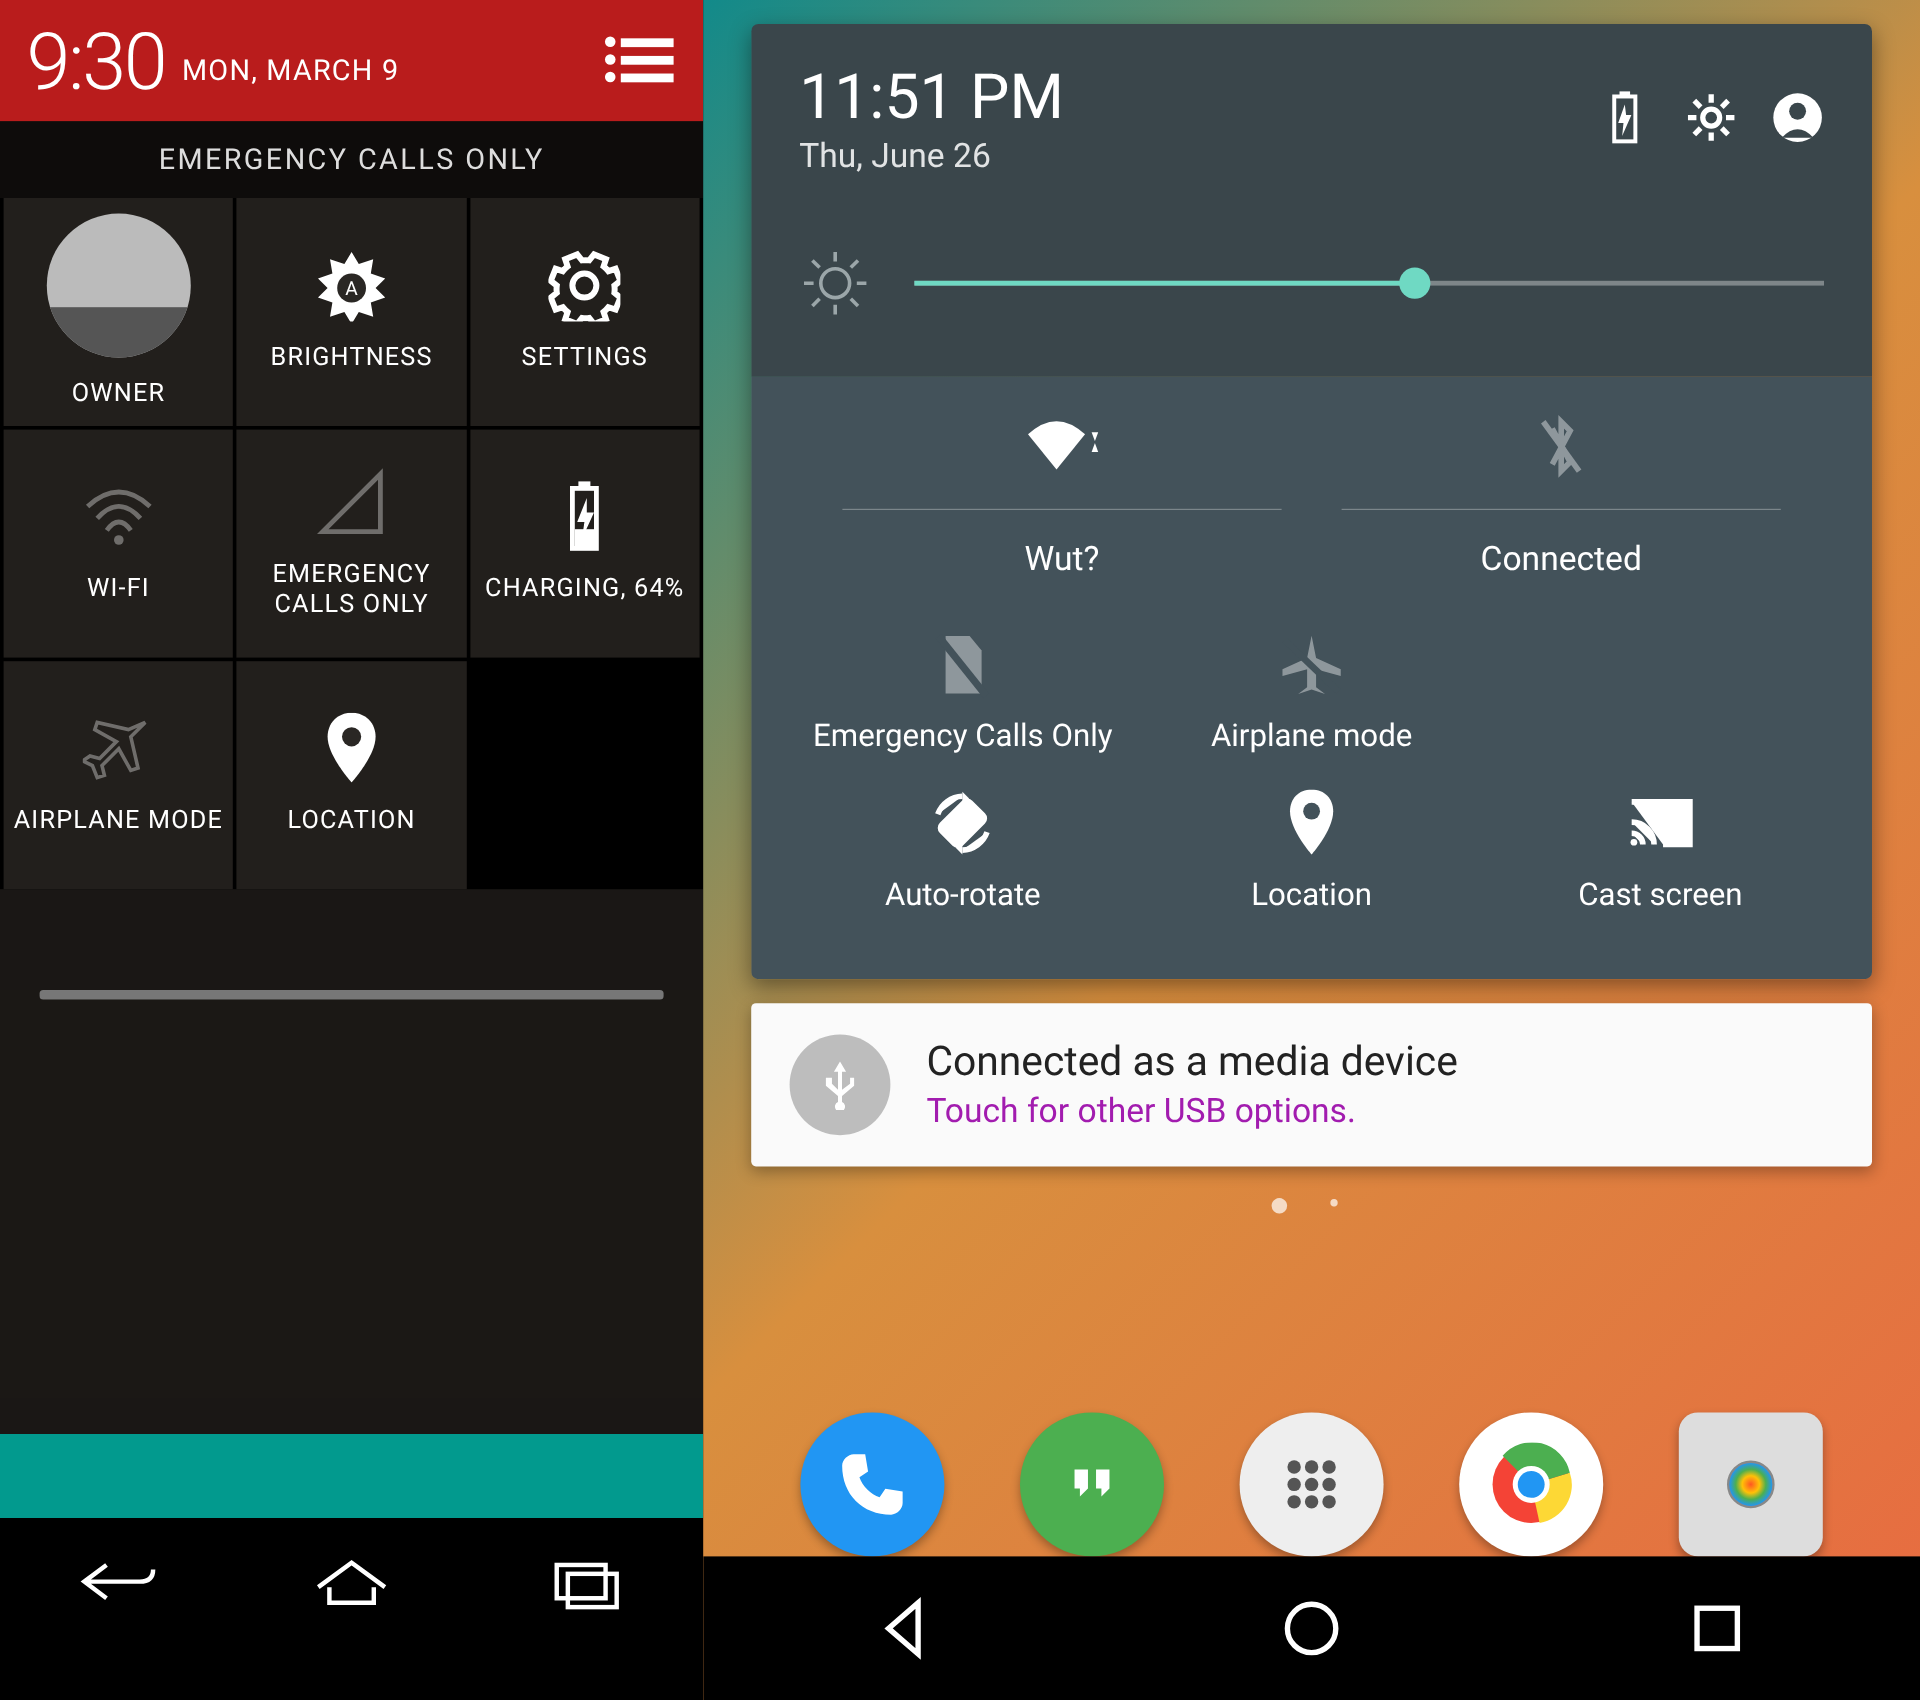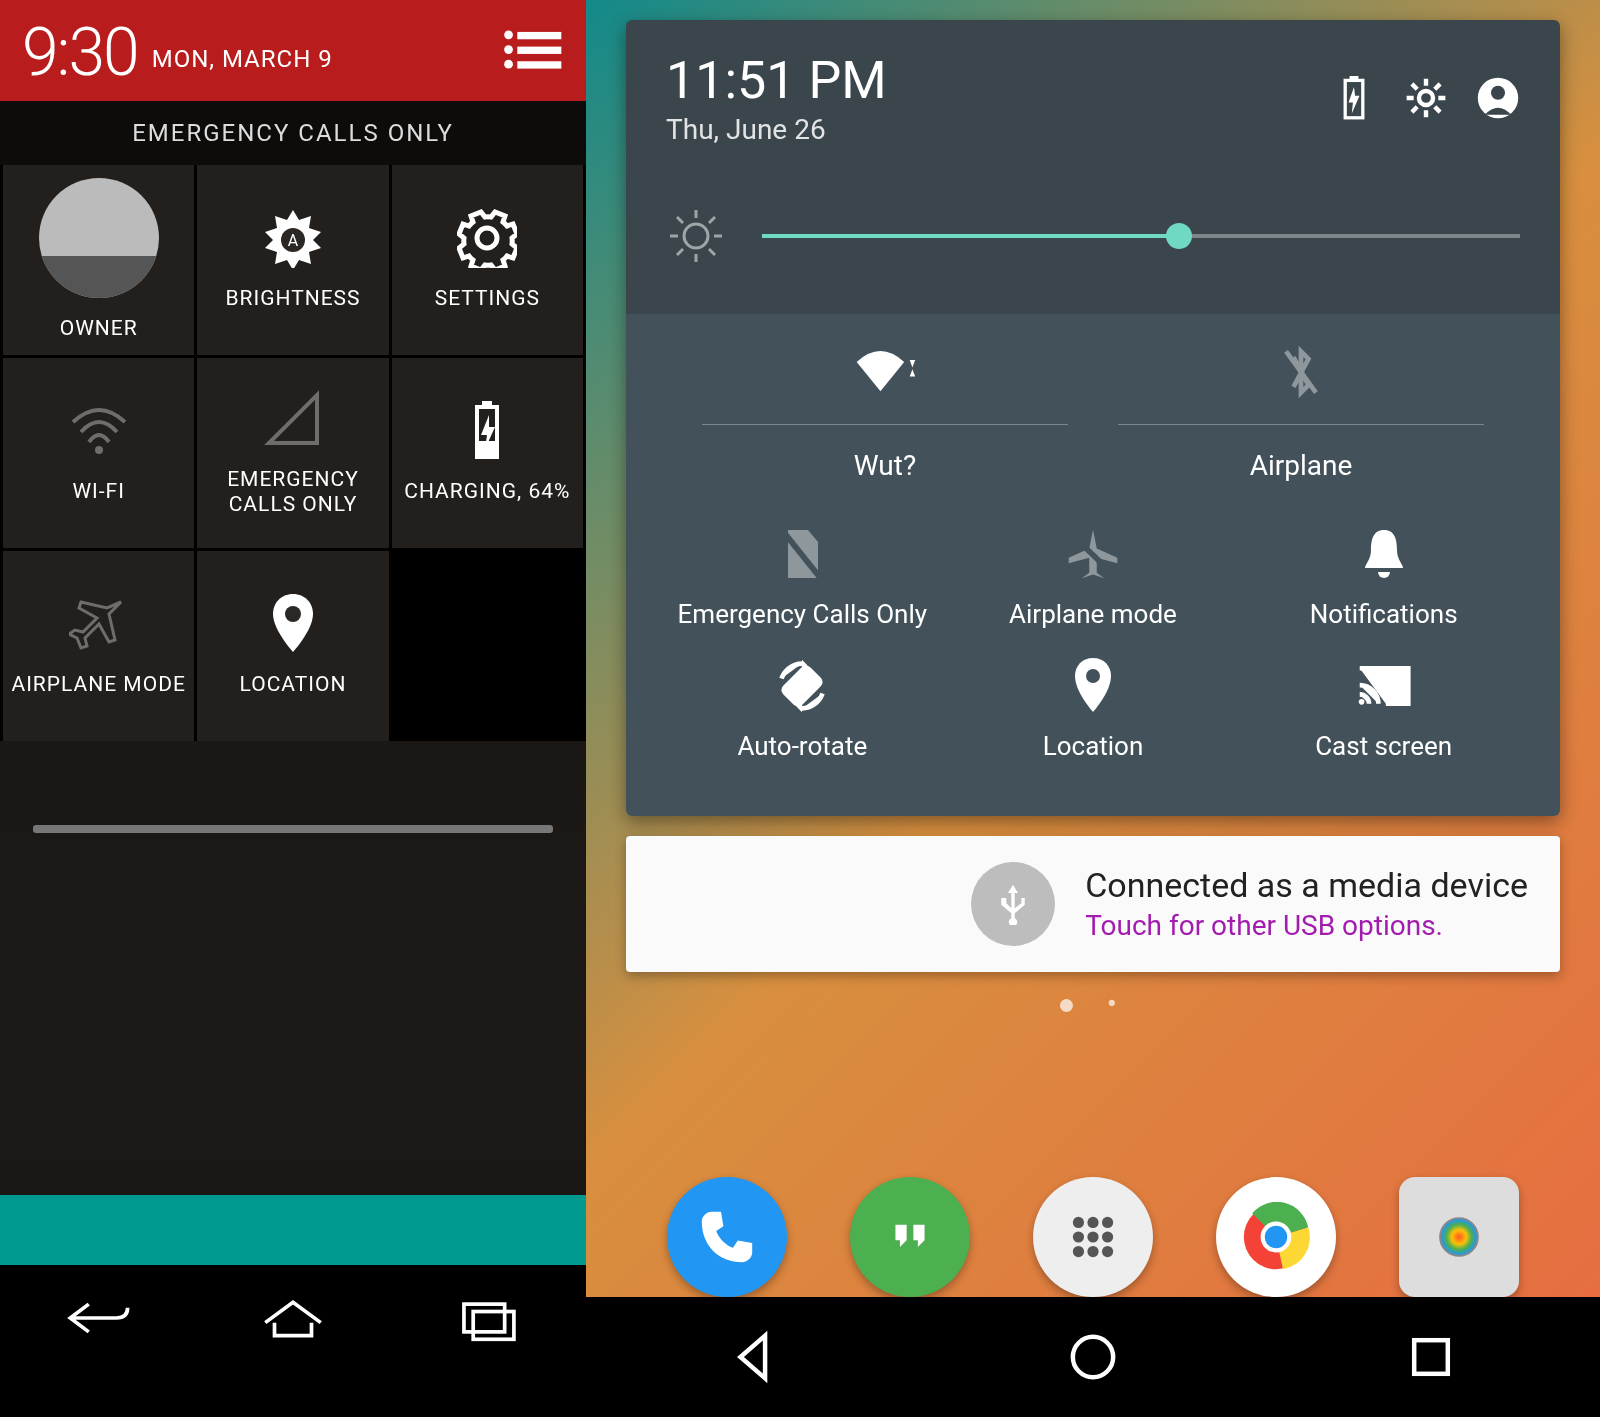--- a/index.html
+++ b/index.html
@@ -43,21 +43,21 @@
   .right .big   { display:flex; flex-direction:column; align-items:center; gap:24px; color:#fff;}
   .right .big .divider{ width:90%; height:1px; background:rgba(255,255,255,.3);}
   .right .big svg{width:64px;height:56px;fill:#fff;}
   .right .big.dim svg{opacity:.4;}
   .right .big span{font-size:28px;}
   .right .row3  { display:grid; grid-template-columns:repeat(3,1fr); gap:10px; padding:14px 10px;}
   .right .sm    { display:flex; flex-direction:column; align-items:center; gap:18px; color:#fff;}
   .right .sm svg{width:56px;height:56px;fill:#fff;}
   .right .sm.dim svg{opacity:.4;}
   .right .sm span{font-size:26px;text-align:center;line-height:1.15;}
-  .right .notif { margin:20px 40px 0; background:#fafafa; border-radius:4px; display:flex; align-items:center; gap:30px; padding:26px 32px; box-shadow:0 4px 12px rgba(0,0,0,.3);justify-content:flex-end;}
+  .right .notif { margin:20px 40px 0; background:#fafafa; border-radius:4px; display:flex; align-items:center; gap:30px; padding:26px 32px; box-shadow:0 4px 12px rgba(0,0,0,.3);}
   .right .notif .circ{width:84px;height:84px;border-radius:50%;background:#bdbdbd;display:flex;align-items:center;justify-content:center;}
   .right .notif .circ svg{width:42px;height:42px;fill:#fff;}
   .right .notif .t1{font-size:34px;color:#222;}
   .right .notif .t2{font-size:28px;color:#a21caf;margin-top:4px;}
   .right .dots  { text-align:center; margin-top:14px; color:rgba(255,255,255,.7); font-size:30px; letter-spacing:12px;}
   .right .dock  { position:absolute; bottom:120px; left:0; right:0; display:flex; justify-content:space-around; padding:0 50px;}
   .right .app   { width:120px;height:120px;border-radius:50%;display:flex;align-items:center;justify-content:center;font-size:58px;color:#fff; box-shadow:0 4px 8px rgba(0,0,0,.3);}
   .right .nav2  { position:absolute; bottom:0; left:0; right:0; height:120px; background:#000; display:flex; justify-content:space-around; align-items:center;}
   .right .nav2 svg{width:56px;height:56px;fill:none;stroke:#fff;stroke-width:4;}
 </style>
@@ -226,44 +226,37 @@
             </svg>
           <div class="divider"></div>
           <span>Wut?</span>
         </div>
         <div class="big dim">
           <svg viewBox="0 0 40 60">
               <path d="M12 14 L28 44 L20 52 L20 8 L28 16 L12 46" fill="none" stroke="#fff" stroke-width="5"></path>
               <line x1="4" y1="8" x2="36" y2="52" stroke="#fff" stroke-width="5"></line>
             </svg>
           <div class="divider"></div>
-          <span>Airplane</span>
+          <span>Connected</span>
         </div>
       </div>
       <div class="row3">
         <div class="sm dim">
           <svg viewBox="0 0 44 56">
               <path d="M8 4 H28 L38 16 V52 H8 Z"></path>
               <line x1="2" y1="4" x2="42" y2="54" stroke="#43525a" stroke-width="6"></line>
             </svg>
           <span>Emergency Calls Only</span>
         </div>
         <div class="sm dim">
           <svg viewBox="0 0 60 60">
               <path d="M30 4 L34 24 L56 34 L56 40 L34 34 L34 50 L42 56 L30 52 L18 56 L26 50 L26 34 L4 40 L4 34 L26 24 Z"></path>
               <line x1="6" y1="8" x2="54" y2="54" stroke="#43525a" stroke-width="6"></line>
             </svg>
           <span>Airplane mode</span>
-        </div>
-        <div class="sm">
-          <svg viewBox="0 0 50 56">
-              <path d="M25 4 C14 4 12 14 12 24 C12 34 6 38 6 42 H44 C44 38 38 34 38 24 C38 14 36 4 25 4 Z"></path>
-              <path d="M19 46 a6 6 0 0 0 12 0"></path>
-            </svg>
-          <span>Notifications</span>
         </div>
       </div>
       <div class="row3">
         <div class="sm">
           <svg viewBox="0 0 60 60" fill="none" stroke="#fff" stroke-width="5">
               <rect x="18" y="12" width="24" height="36" rx="4" transform="rotate(45 30 30)"></rect>
               <path d="M8 22 A24 24 0 0 1 30 6"></path>
               <path d="M52 38 A24 24 0 0 1 30 54"></path>
               <polygon points="30,2 36,8 30,14" fill="#fff" stroke="none"></polygon>
               <polygon points="30,58 24,52 30,46" fill="#fff" stroke="none"></polygon>

